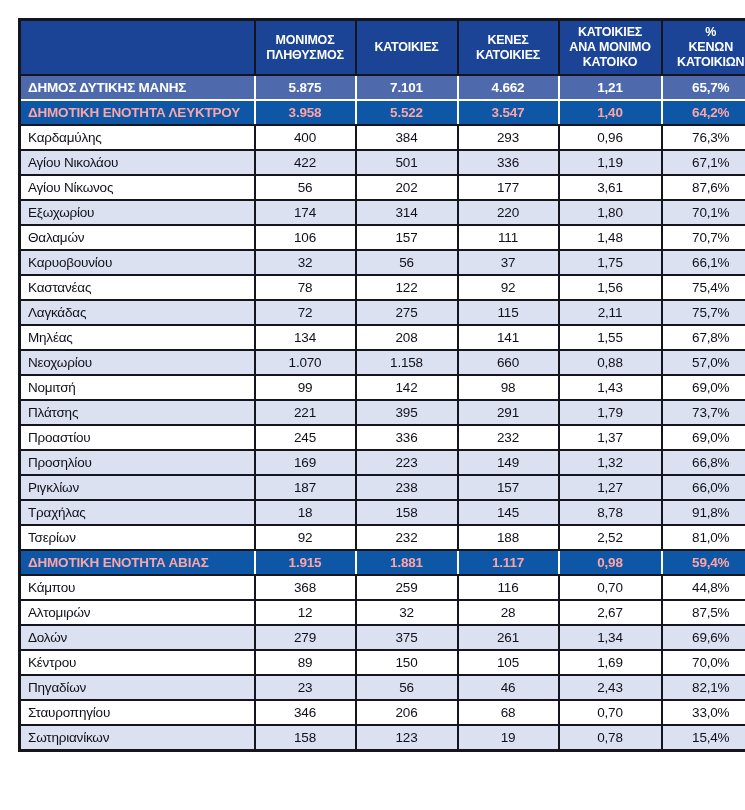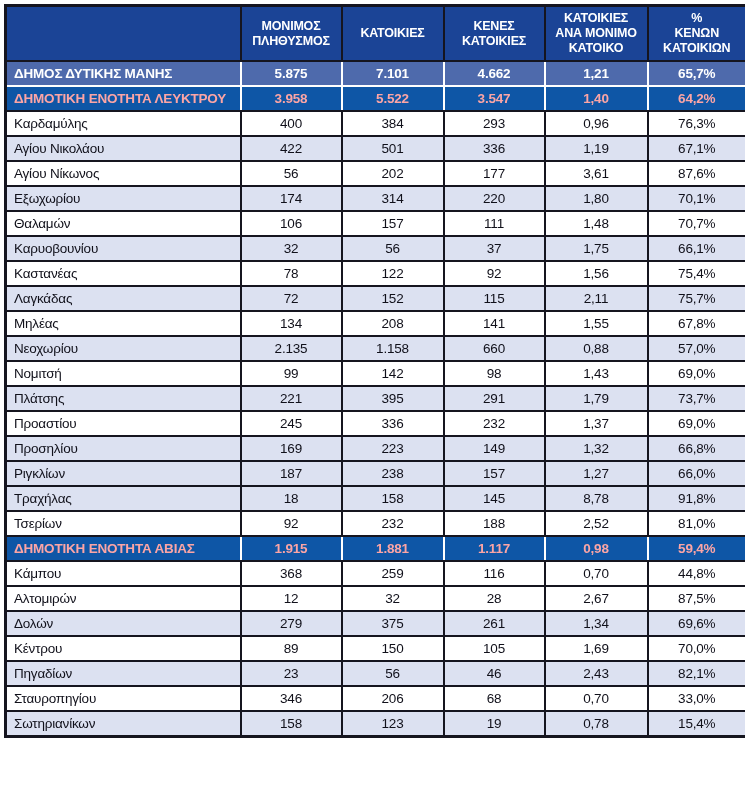--- a/index.html
+++ b/index.html
@@ -5,21 +5,21 @@
   html, body {
     margin: 0;
     padding: 0;
     background: #ffffff;
     font-family: "Liberation Sans", sans-serif;
   }
   .page {
     width: 745px;
     height: 810px;
     box-sizing: border-box;
-    padding: 4px;
+    padding: 18px;
     background: #ffffff;
   }
   table.stats {
     border-collapse: collapse;
     width: 741px;
     table-layout: fixed;
     border: 3px solid var(--border, #15151f);
     letter-spacing: -0.2px;
   }
   table.stats th {
@@ -168,36 +168,36 @@
           <td class="name-col">Καστανέας</td>
           <td>78</td>
           <td>122</td>
           <td>92</td>
           <td>1,56</td>
           <td>75,4%</td>
         </tr>
         <tr class="shaded">
           <td class="name-col">Λαγκάδας</td>
           <td>72</td>
-          <td>152</td>
+          <td>275</td>
           <td>115</td>
           <td>2,11</td>
           <td>75,7%</td>
         </tr>
         <tr class="plain">
           <td class="name-col">Μηλέας</td>
           <td>134</td>
           <td>208</td>
           <td>141</td>
           <td>1,55</td>
           <td>67,8%</td>
         </tr>
         <tr class="shaded">
           <td class="name-col">Νεοχωρίου</td>
-          <td>2.135</td>
+          <td>1.070</td>
           <td>1.158</td>
           <td>660</td>
           <td>0,88</td>
           <td>57,0%</td>
         </tr>
         <tr class="plain">
           <td class="name-col">Νομιτσή</td>
           <td>99</td>
           <td>142</td>
           <td>98</td>

